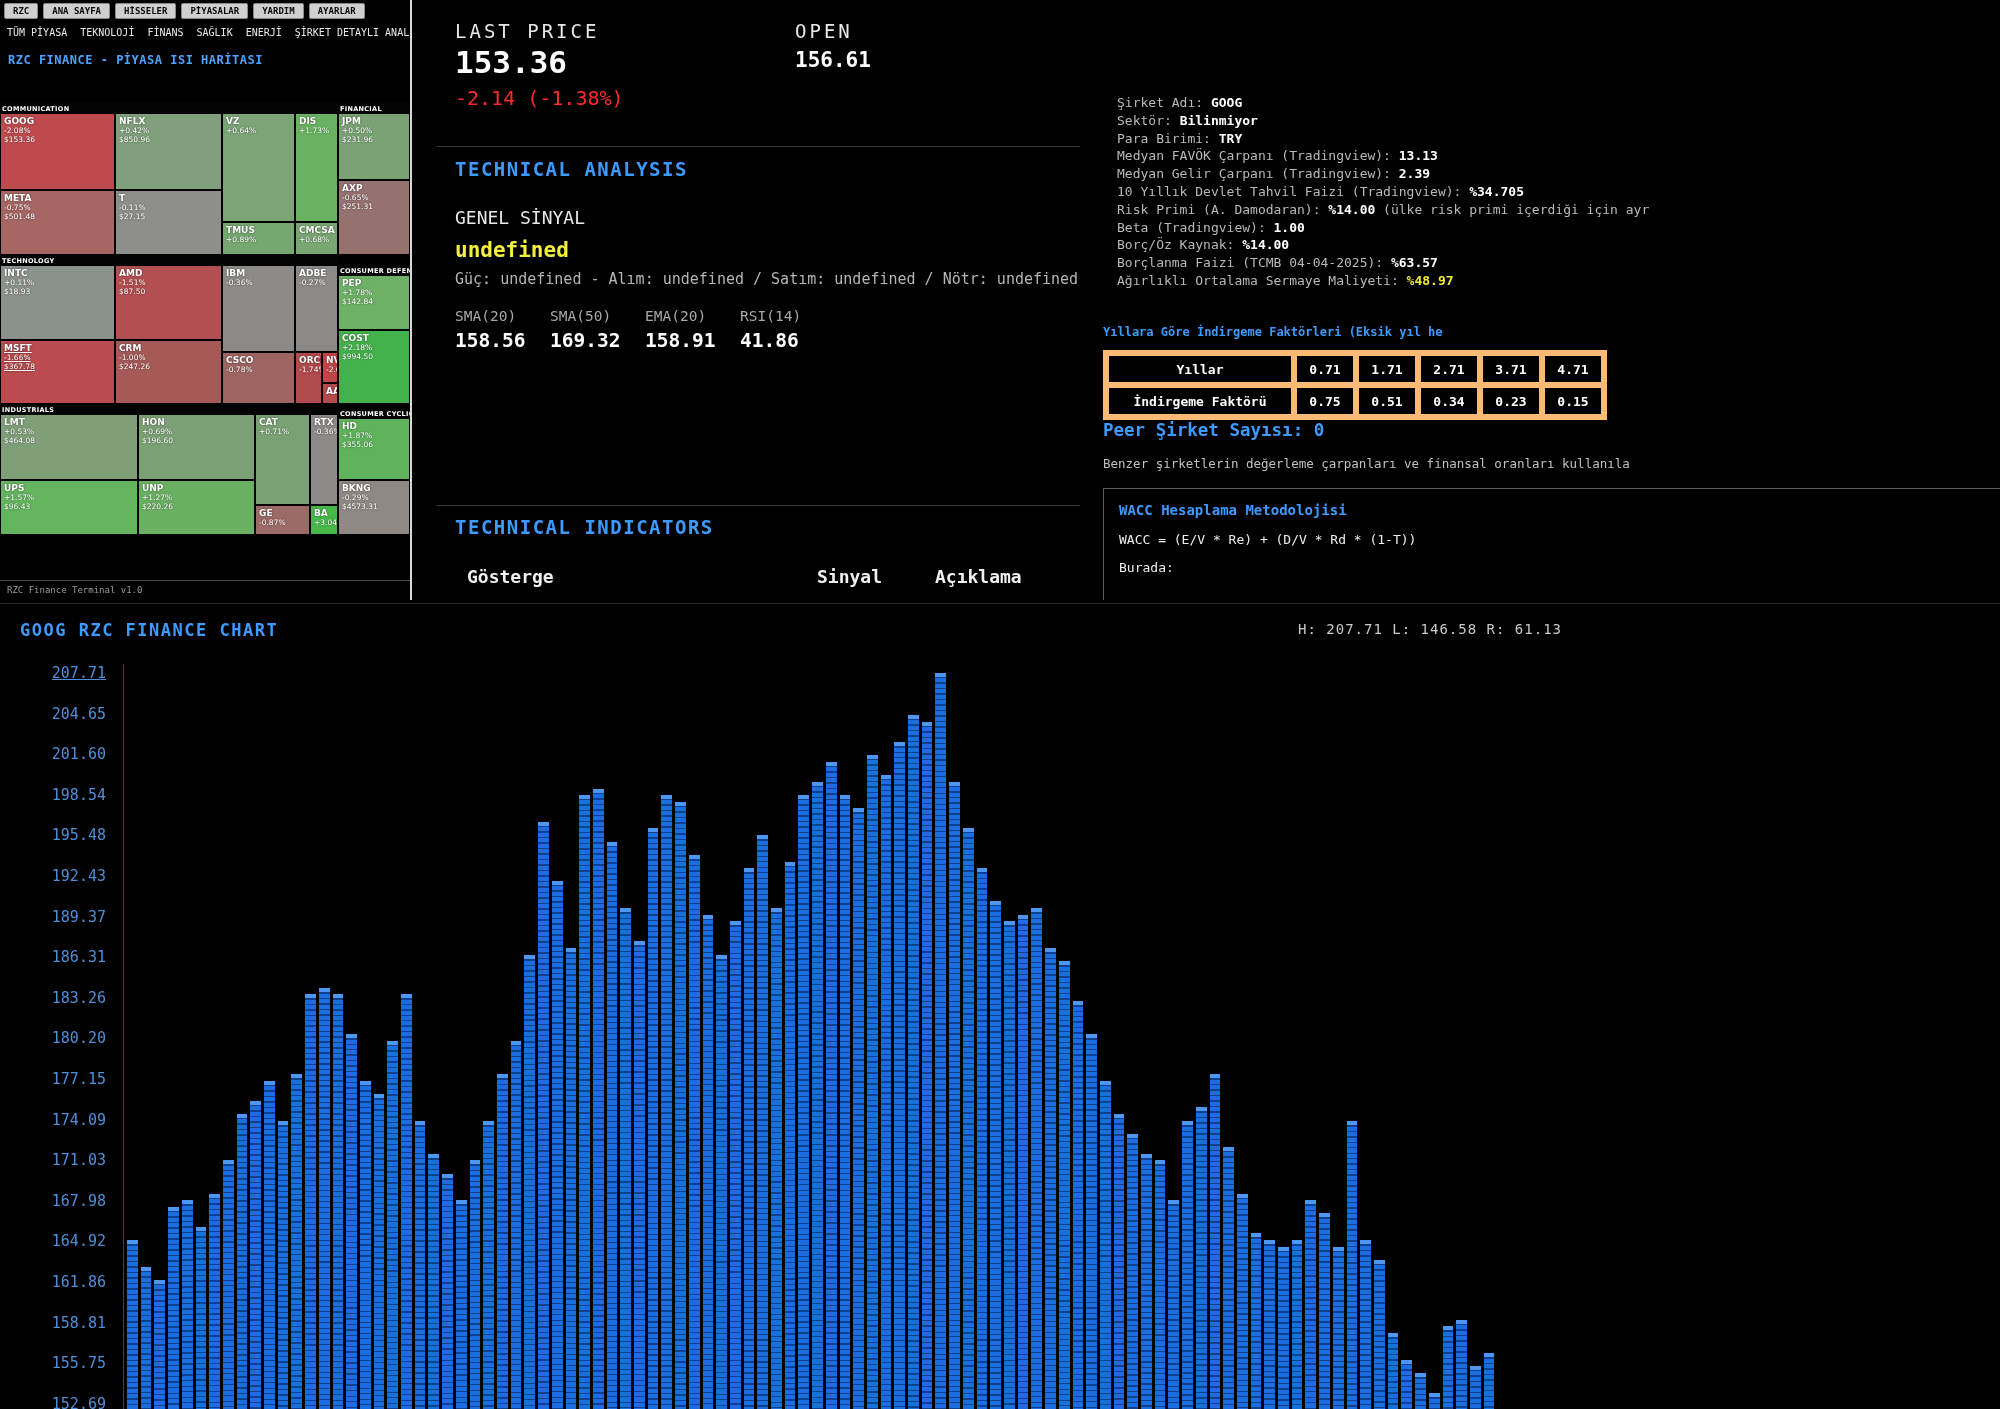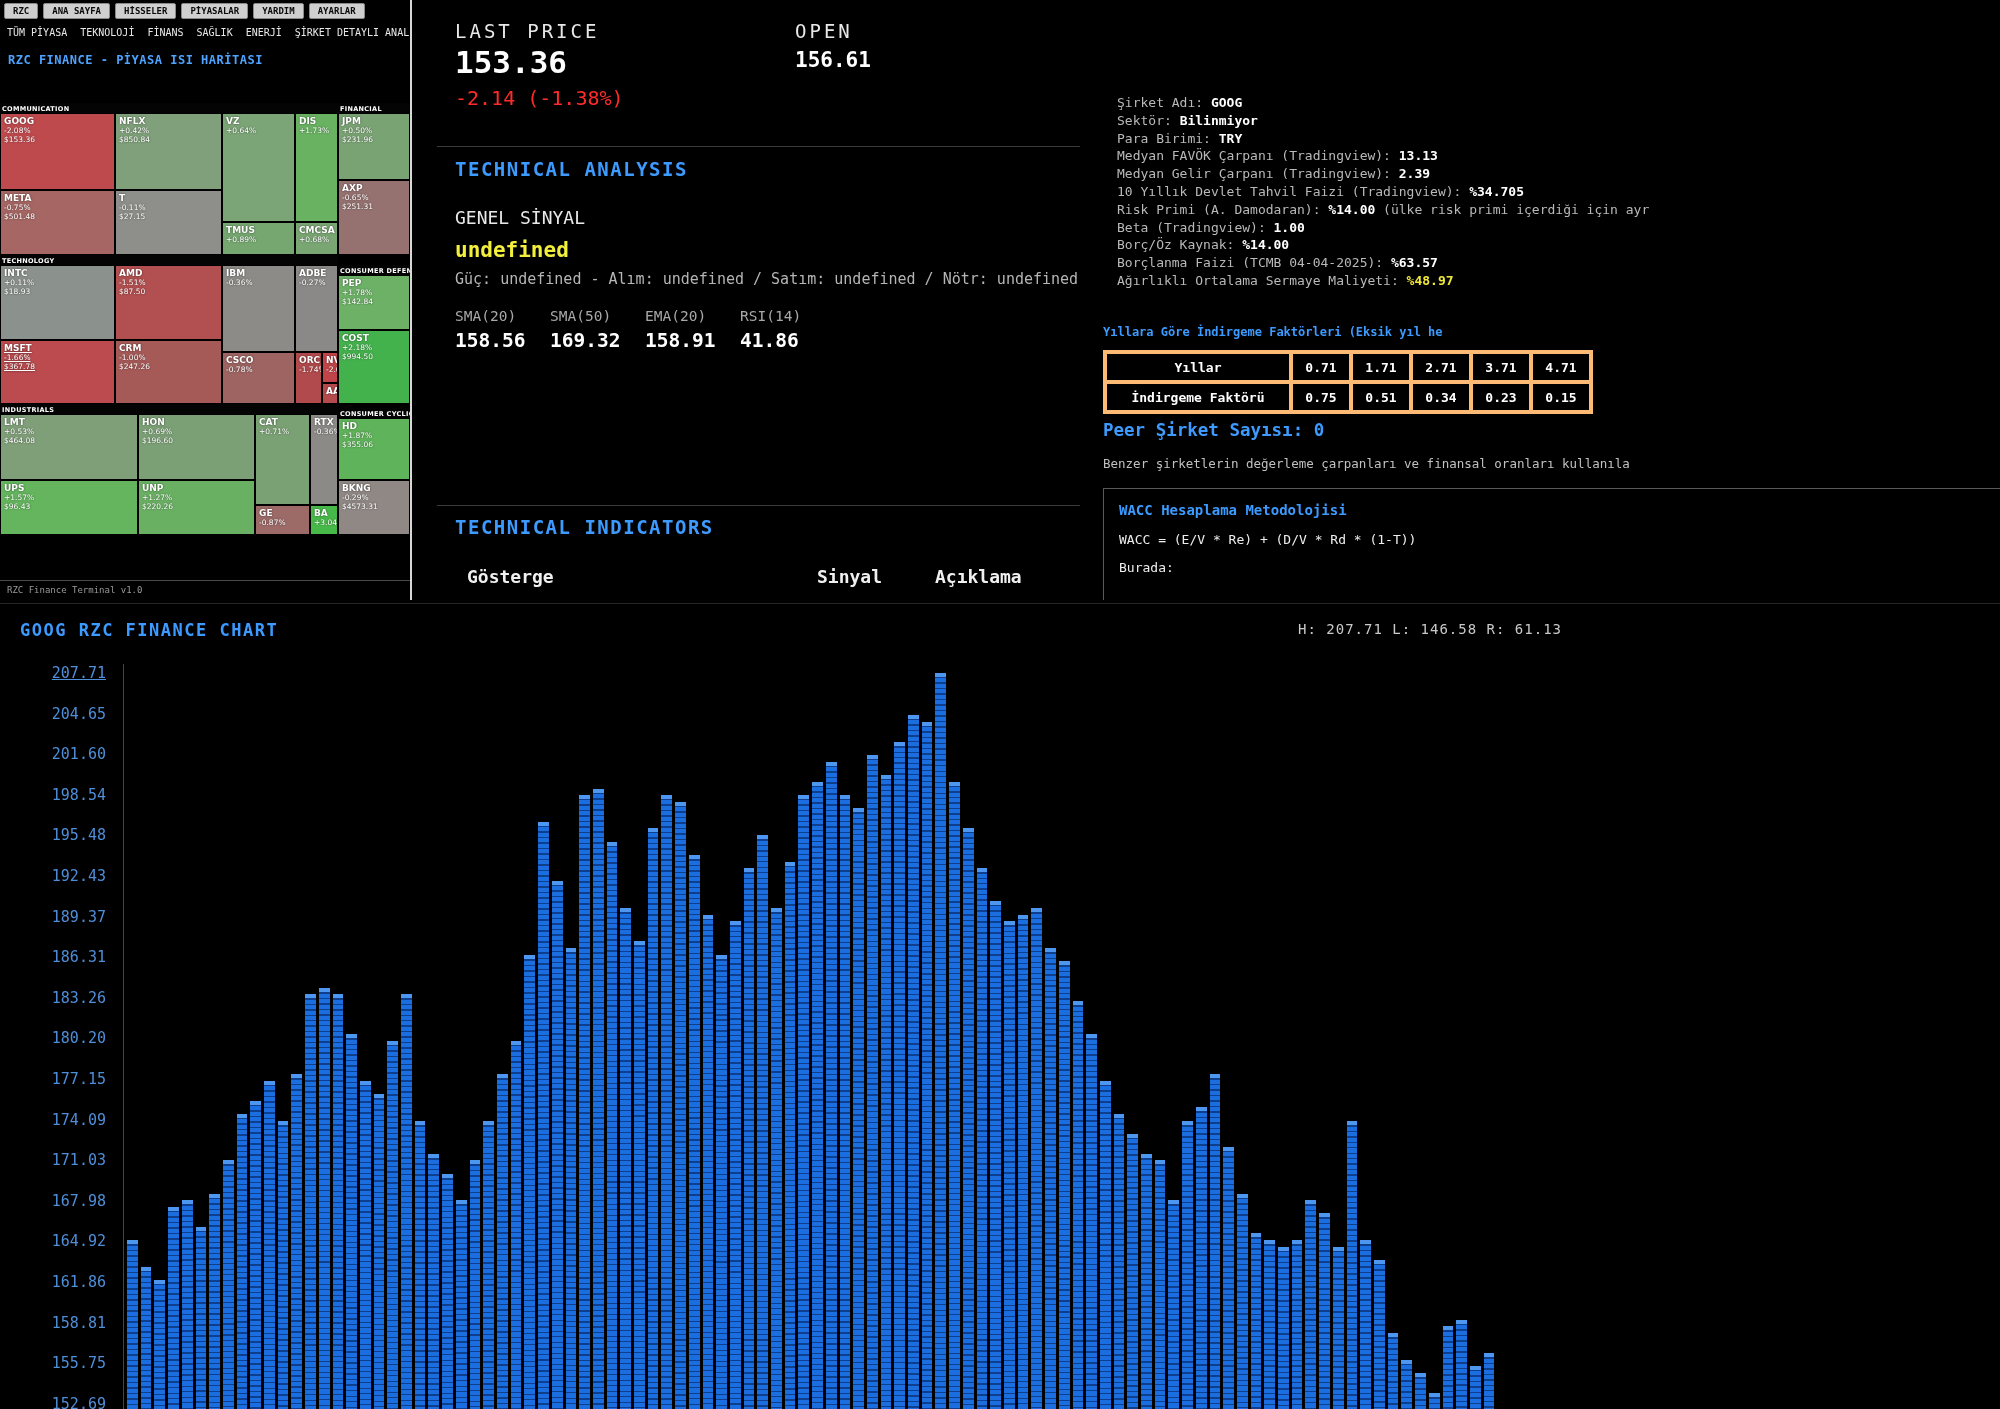--- a/index.html
+++ b/index.html
@@ -50,21 +50,21 @@
 
   
   .wacc-panel{left:1103px;top:0;width:897px;height:600px;overflow:hidden;}
   .wp{position:absolute;white-space:nowrap;}
   .wacc-title{left:0;top:8px;width:892px;font-size:23px;line-height:29px;font-weight:bold;color:#3d9bff;white-space:normal;}
   .info-list{position:absolute;left:14px;top:95px;}
   .info-line{height:17.8px;font-size:13px;color:#b9b9b9;white-space:nowrap;}
   .info-line b{color:#fff;}
   .disc-title{left:0;top:325px;font-size:12px;font-weight:bold;color:#3d9bff;}
   .disc-table{position:absolute;left:0;top:350px;border-collapse:collapse;}
-  .disc-table td{border:4px solid #fdba74;font:bold 13px "DejaVu Sans Mono",monospace;color:#fff;
+  .disc-table td{border:6px solid #fdba74;font:bold 13px "DejaVu Sans Mono",monospace;color:#fff;
                  text-align:center;padding:4px 8px;height:18px;}
   .disc-table td.c0{width:166px;} .disc-table td.cn{width:40px;}
   .peer-title{left:0;top:420px;font-size:17.5px;font-weight:bold;color:#3d9bff;}
   .peer-note{left:0;top:456px;font-size:12.5px;color:#c0c0c0;}
   .method-box{position:absolute;left:0;top:488px;width:920px;height:150px;border:1px solid #5a5a5a;
               box-sizing:border-box;padding:13px 15px;}
   .method-title{font-size:14px;font-weight:bold;color:#3d9bff;}
   .method-formula{font-size:13px;color:#eee;margin-top:14px;}
   .method-line{font-size:13px;color:#eee;margin-top:13px;}
 
@@ -110,21 +110,21 @@
         <div class="sector-label" style="left: 0px; top: 304px; width: 338px; height: 10px;">INDUSTRIALS</div>
         <div class="sector-label" style="left: 338px; top: 308px; width: 72px; height: 10px;">CONSUMER CYCLICAL</div>
         <div class="tile" style="left: 0px; top: 13px; width: 115px; height: 77px; background: rgb(191, 74, 78);">
           <span class="tk">GOOG</span>
           <span class="ch">-2.08%</span>
           <span class="pr">$153.36</span>
         </div>
         <div class="tile" style="left: 115px; top: 13px; width: 107px; height: 77px; background: rgb(127, 160, 122);">
           <span class="tk">NFLX</span>
           <span class="ch">+0.42%</span>
-          <span class="pr">$850.84</span>
+          <span class="pr">$850.96</span>
         </div>
         <div class="tile" style="left: 222px; top: 13px; width: 73px; height: 109px; background: rgb(123, 165, 119);">
           <span class="tk">VZ</span>
           <span class="ch">+0.64%</span>
         </div>
         <div class="tile" style="left: 295px; top: 13px; width: 43px; height: 109px; background: rgb(105, 178, 98);">
           <span class="tk">DIS</span>
           <span class="ch">+1.73%</span>
         </div>
         <div class="tile" style="left: 0px; top: 90px; width: 115px; height: 65px; background: rgb(166, 102, 99);">

